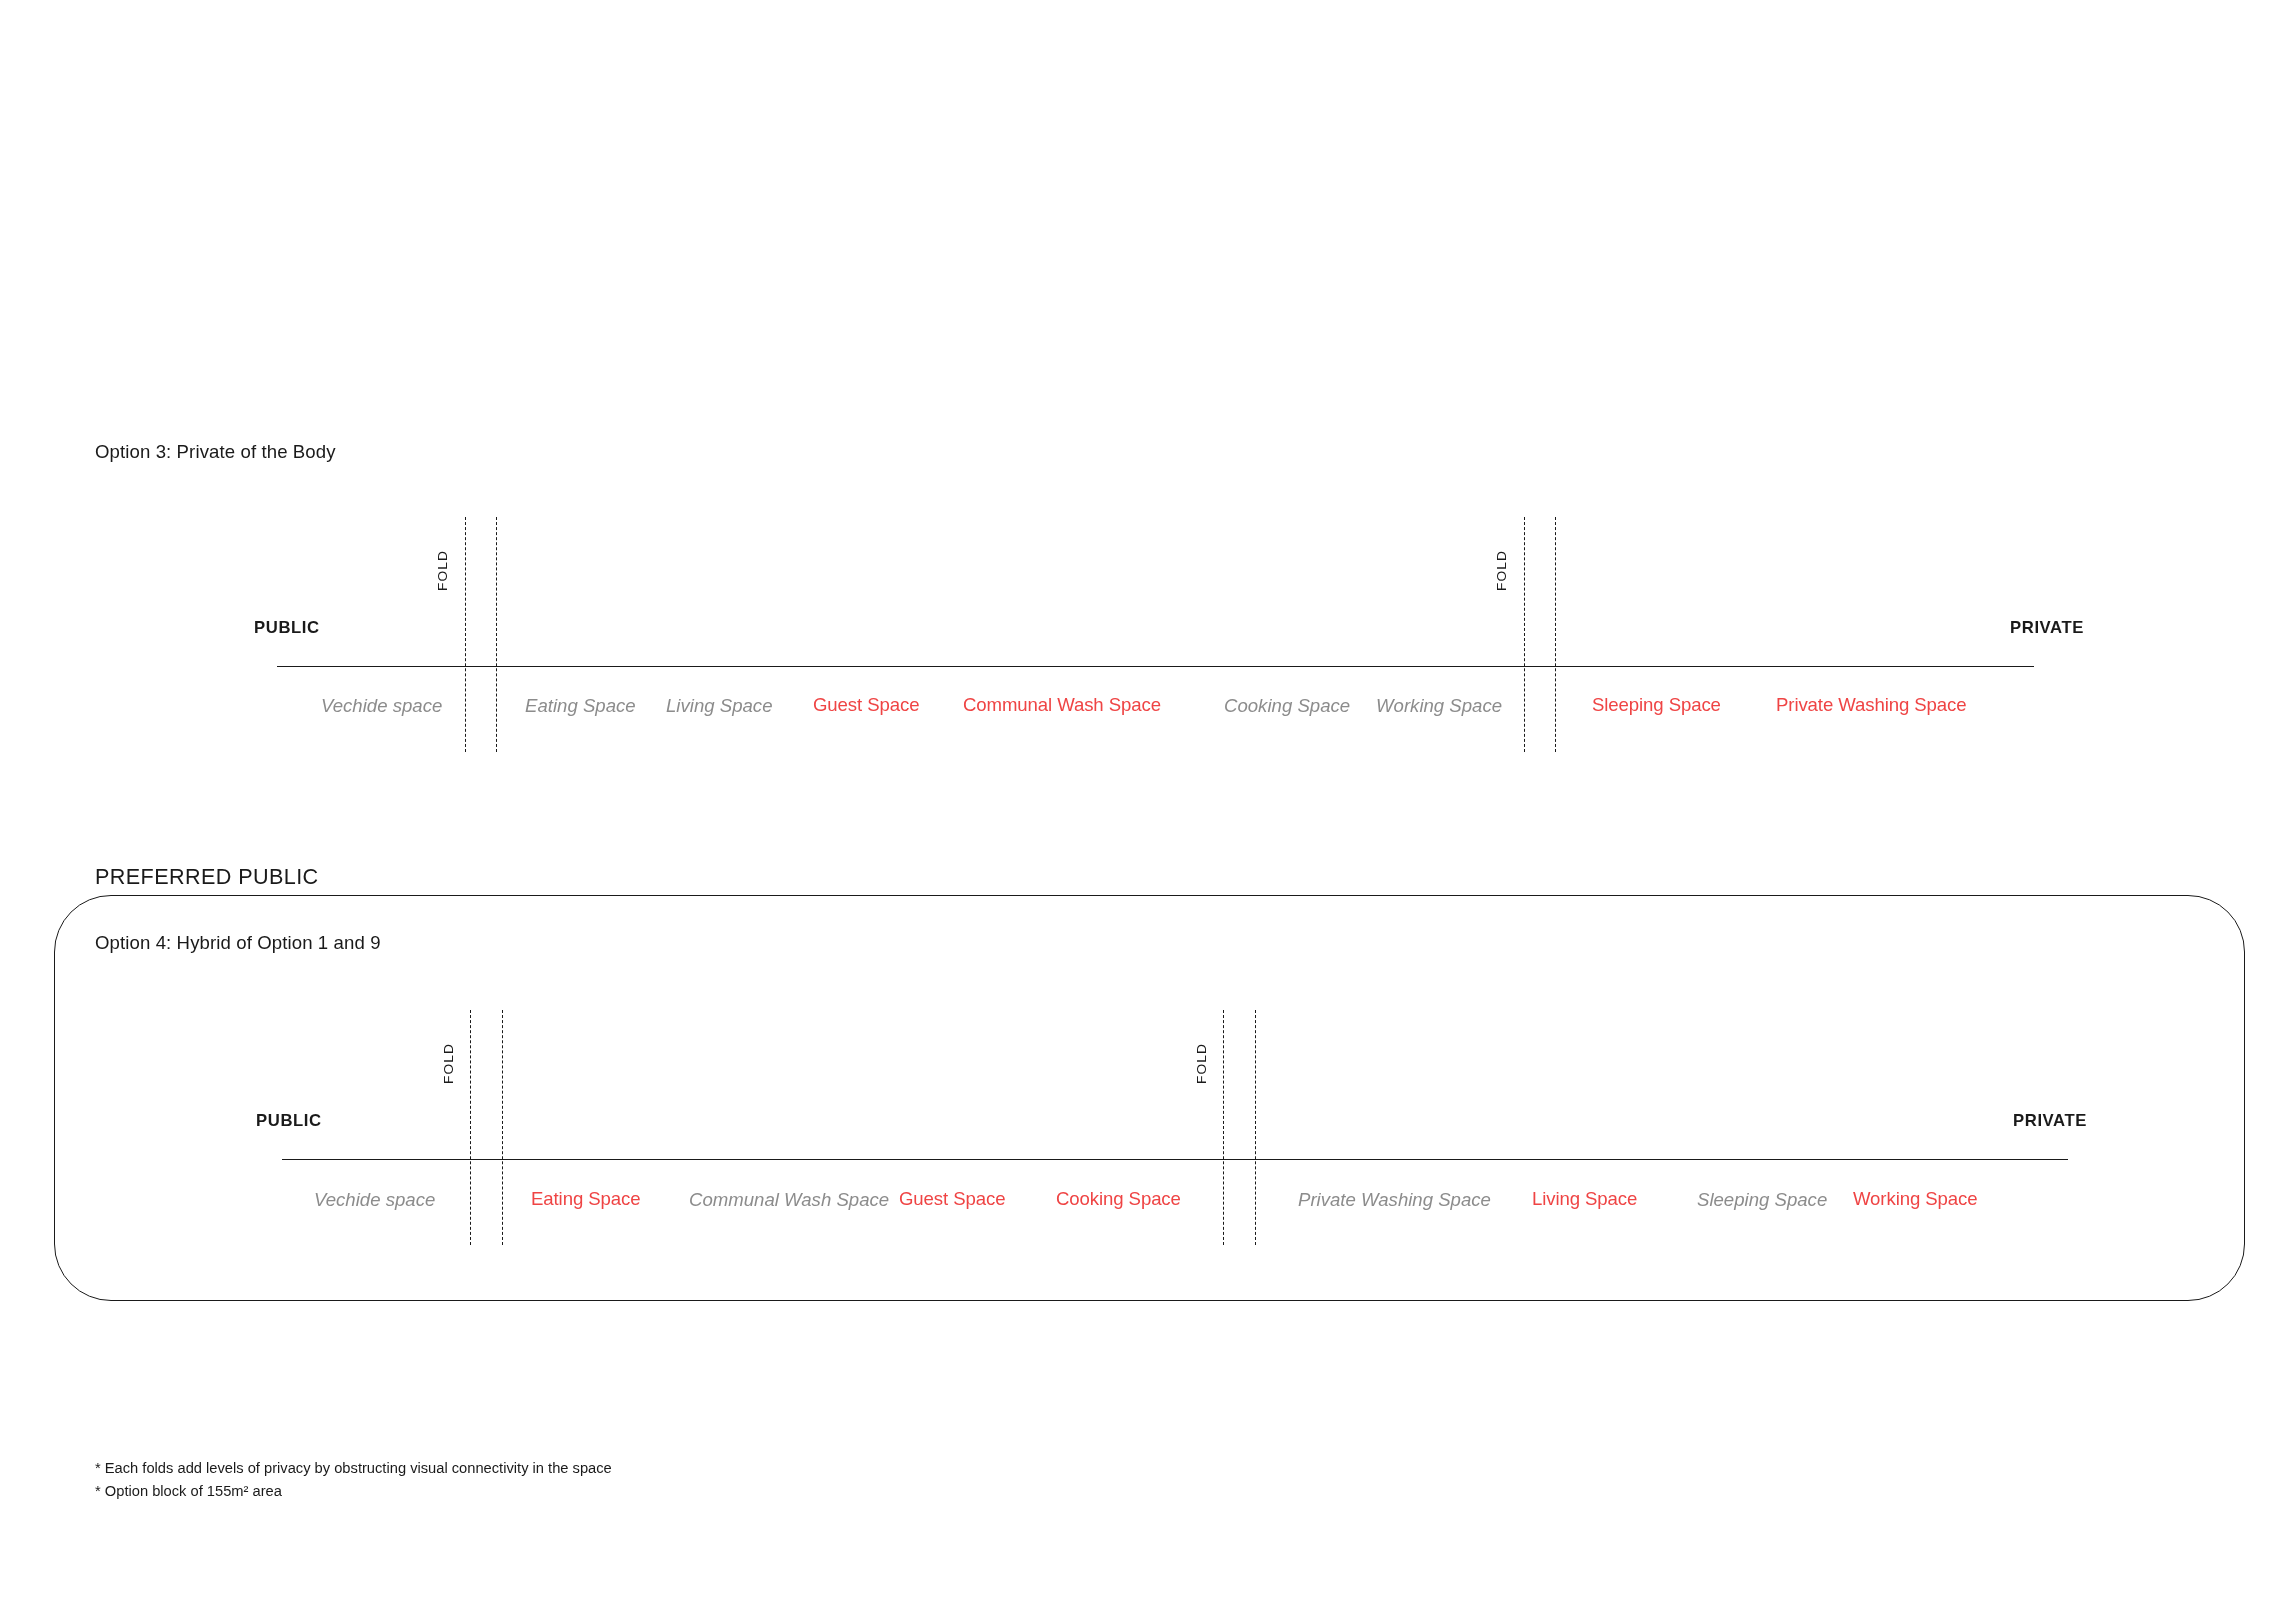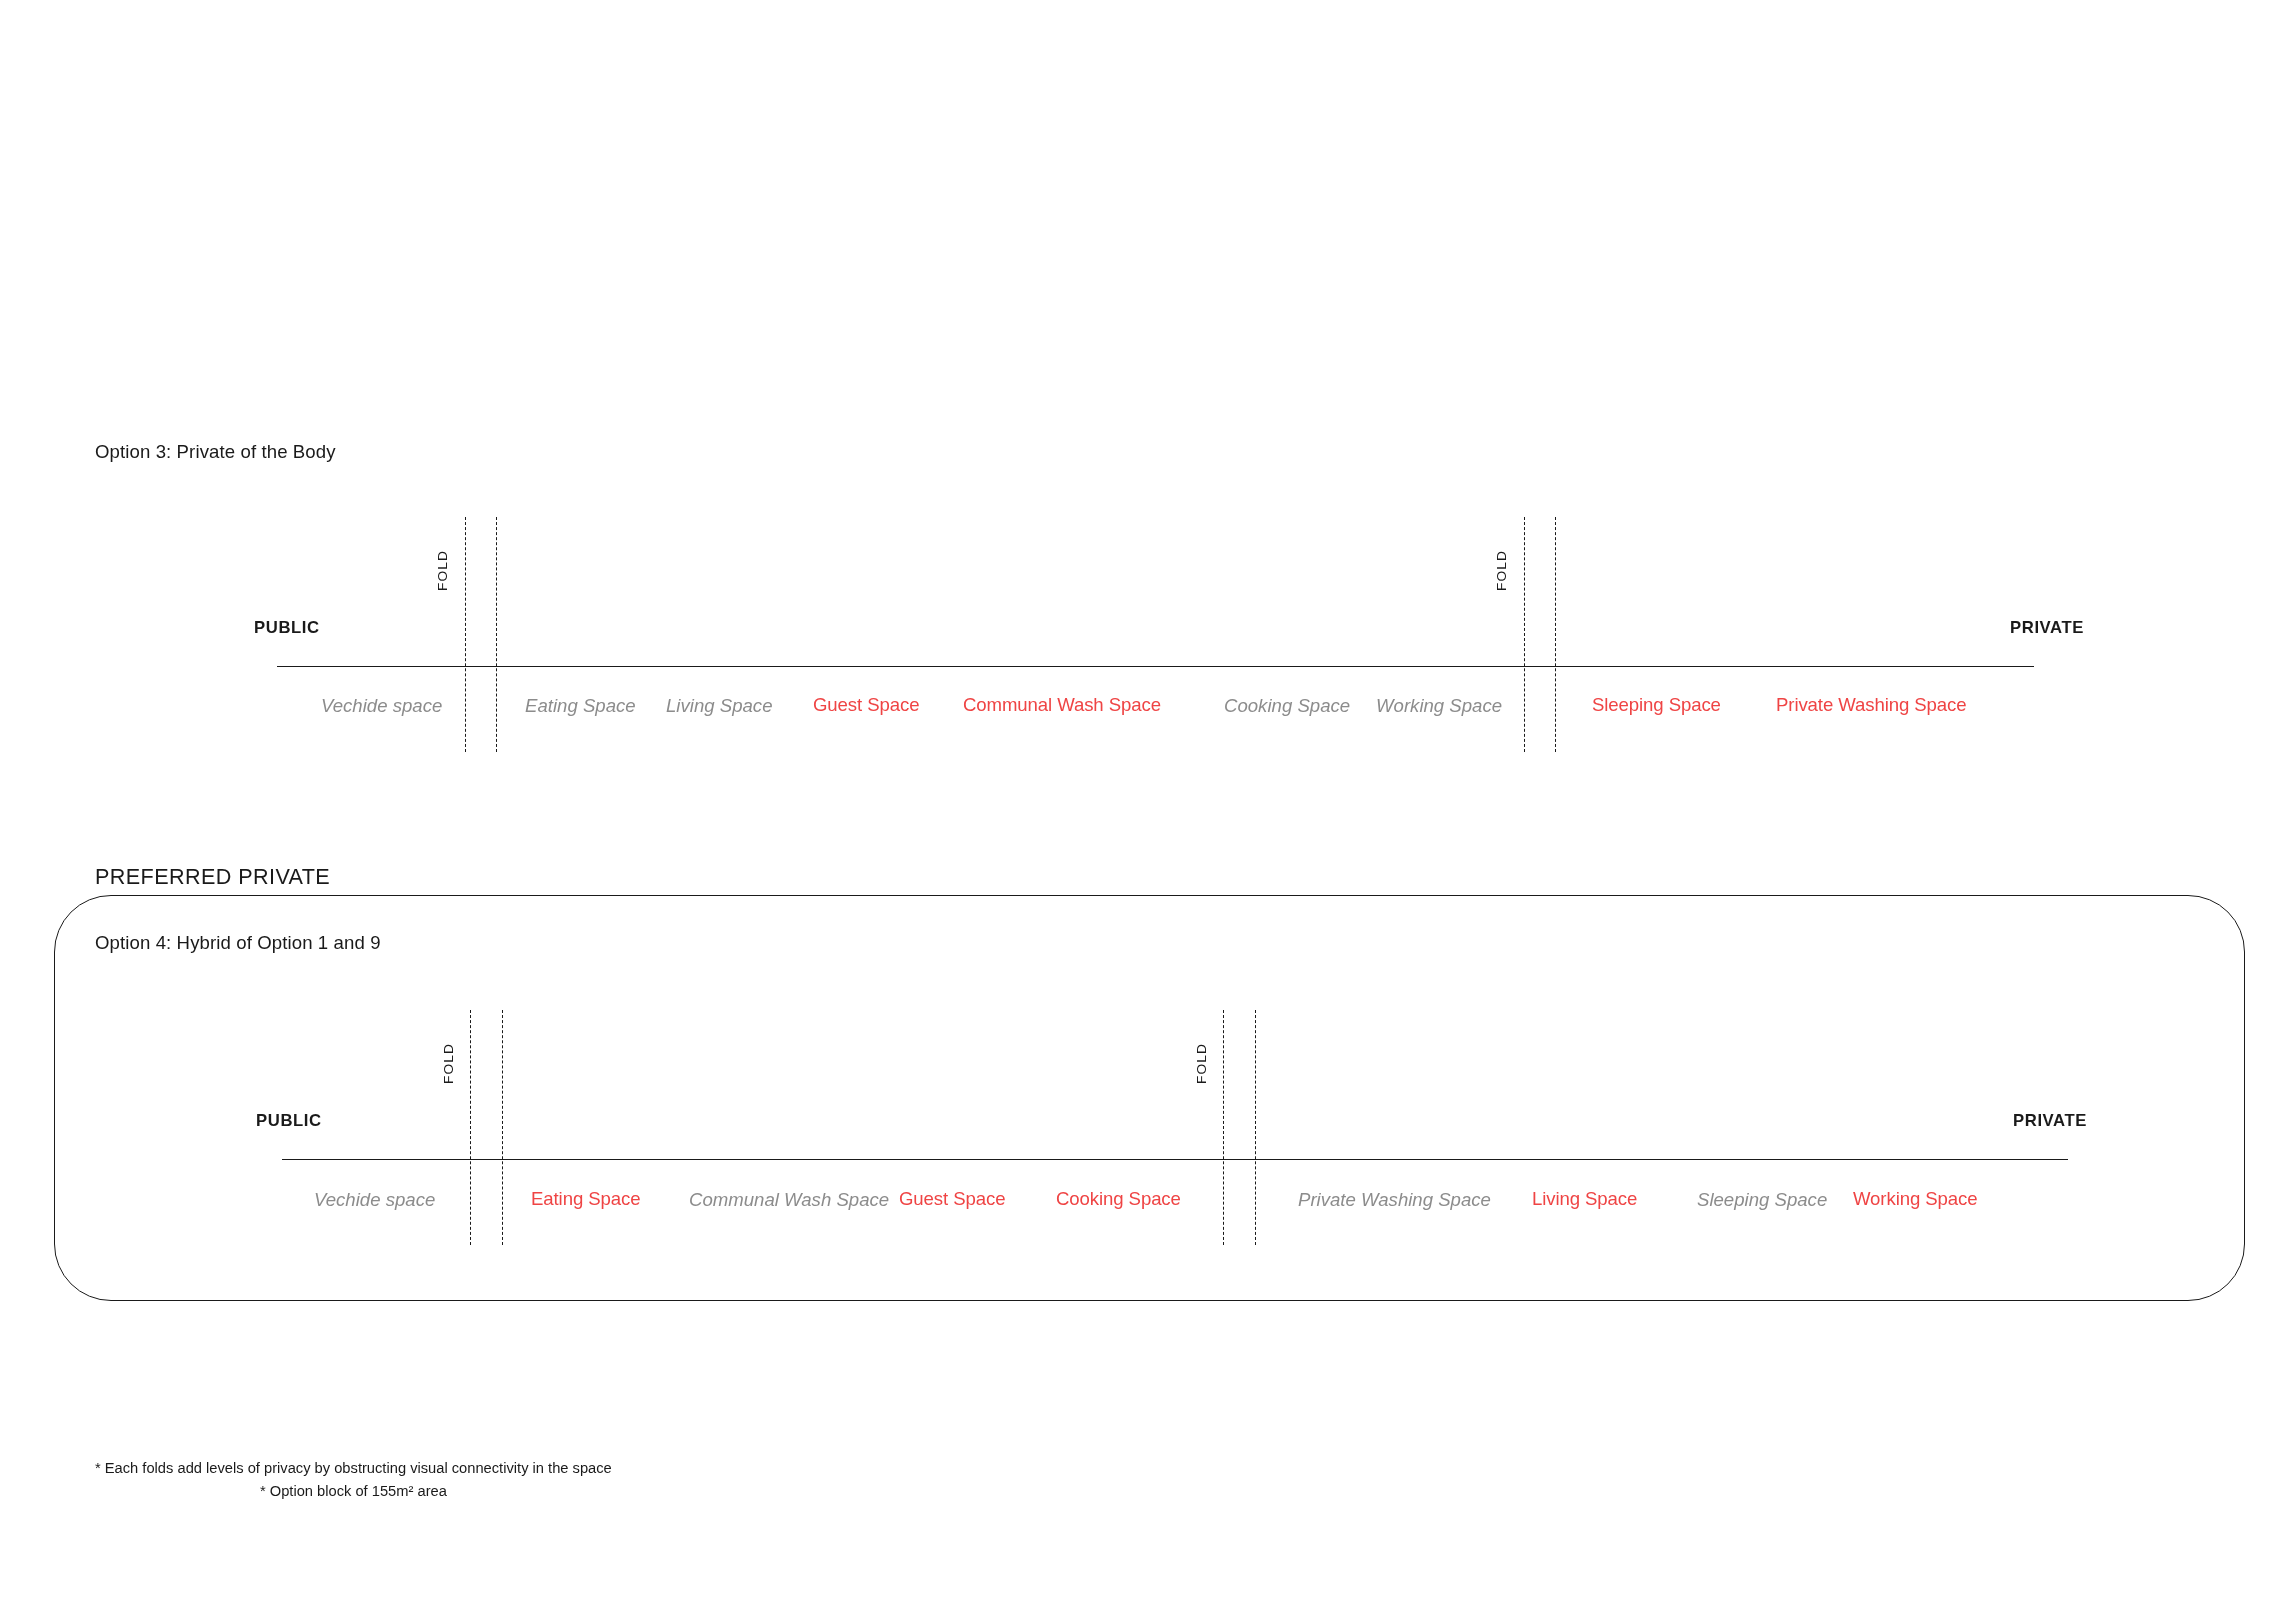--- a/index.html
+++ b/index.html
@@ -130,21 +130,21 @@
     <div class="space-label soft" style="left:525px;  top:697px;">Eating Space</div>
     <div class="space-label soft" style="left:666px;  top:697px;">Living Space</div>
     <div class="space-label strong" style="left:813px;  top:696px;">Guest Space</div>
     <div class="space-label strong" style="left:963px;  top:696px;">Communal Wash Space</div>
     <div class="space-label soft" style="left:1224px; top:697px;">Cooking Space</div>
     <div class="space-label soft" style="left:1376px; top:697px;">Working Space</div>
     <div class="space-label strong" style="left:1592px; top:696px;">Sleeping Space</div>
     <div class="space-label strong" style="left:1776px; top:696px;">Private Washing Space</div>
   </div>
 
-  <div class="preferred-title abs" style="left:95px; top:864px;">PREFERRED PRIVATE</div>
+  <div class="preferred-title abs" style="left:95px; top:864px;">PREFERRED PUBLIC</div>
 
   <div class="preferred-frame" style="left:54px; top:895px; width:2191px; height:406px;"></div>
 
   <div class="opt-title abs" style="left:95px; top:932px;">Option 4: Hybrid of Option 1 and 9</div>
 
   <div class="diagram" style="left:0px; top:0px; width:2293px; height:1372px;">
 
     <div class="axis-line" style="left:282px; top:1159px; width:1786px;"></div>
 
     <div class="pole-label" style="left:256px; top:1111px;">PUBLIC</div>
@@ -162,19 +162,19 @@
     <div class="space-label strong" style="left:531px;  top:1190px;">Eating Space</div>
     <div class="space-label soft" style="left:689px;  top:1191px;">Communal Wash Space</div>
     <div class="space-label strong" style="left:899px;  top:1190px;">Guest Space</div>
     <div class="space-label strong" style="left:1056px; top:1190px;">Cooking Space</div>
     <div class="space-label soft" style="left:1298px; top:1191px;">Private Washing Space</div>
     <div class="space-label strong" style="left:1532px; top:1190px;">Living Space</div>
     <div class="space-label soft" style="left:1697px; top:1191px;">Sleeping Space</div>
     <div class="space-label strong" style="left:1853px; top:1190px;">Working Space</div>
   </div>
 
-  <div class="footnotes" style="left:95px; top:1457px;text-align:center;">
+  <div class="footnotes" style="left:95px; top:1457px;">
     <div class="footnote-line">* Each folds add levels of privacy by obstructing visual connectivity in the space</div>
     <div class="footnote-line">* Option block of 155m² area</div>
   </div>
 
 </div>
 
 
 </body></html>

